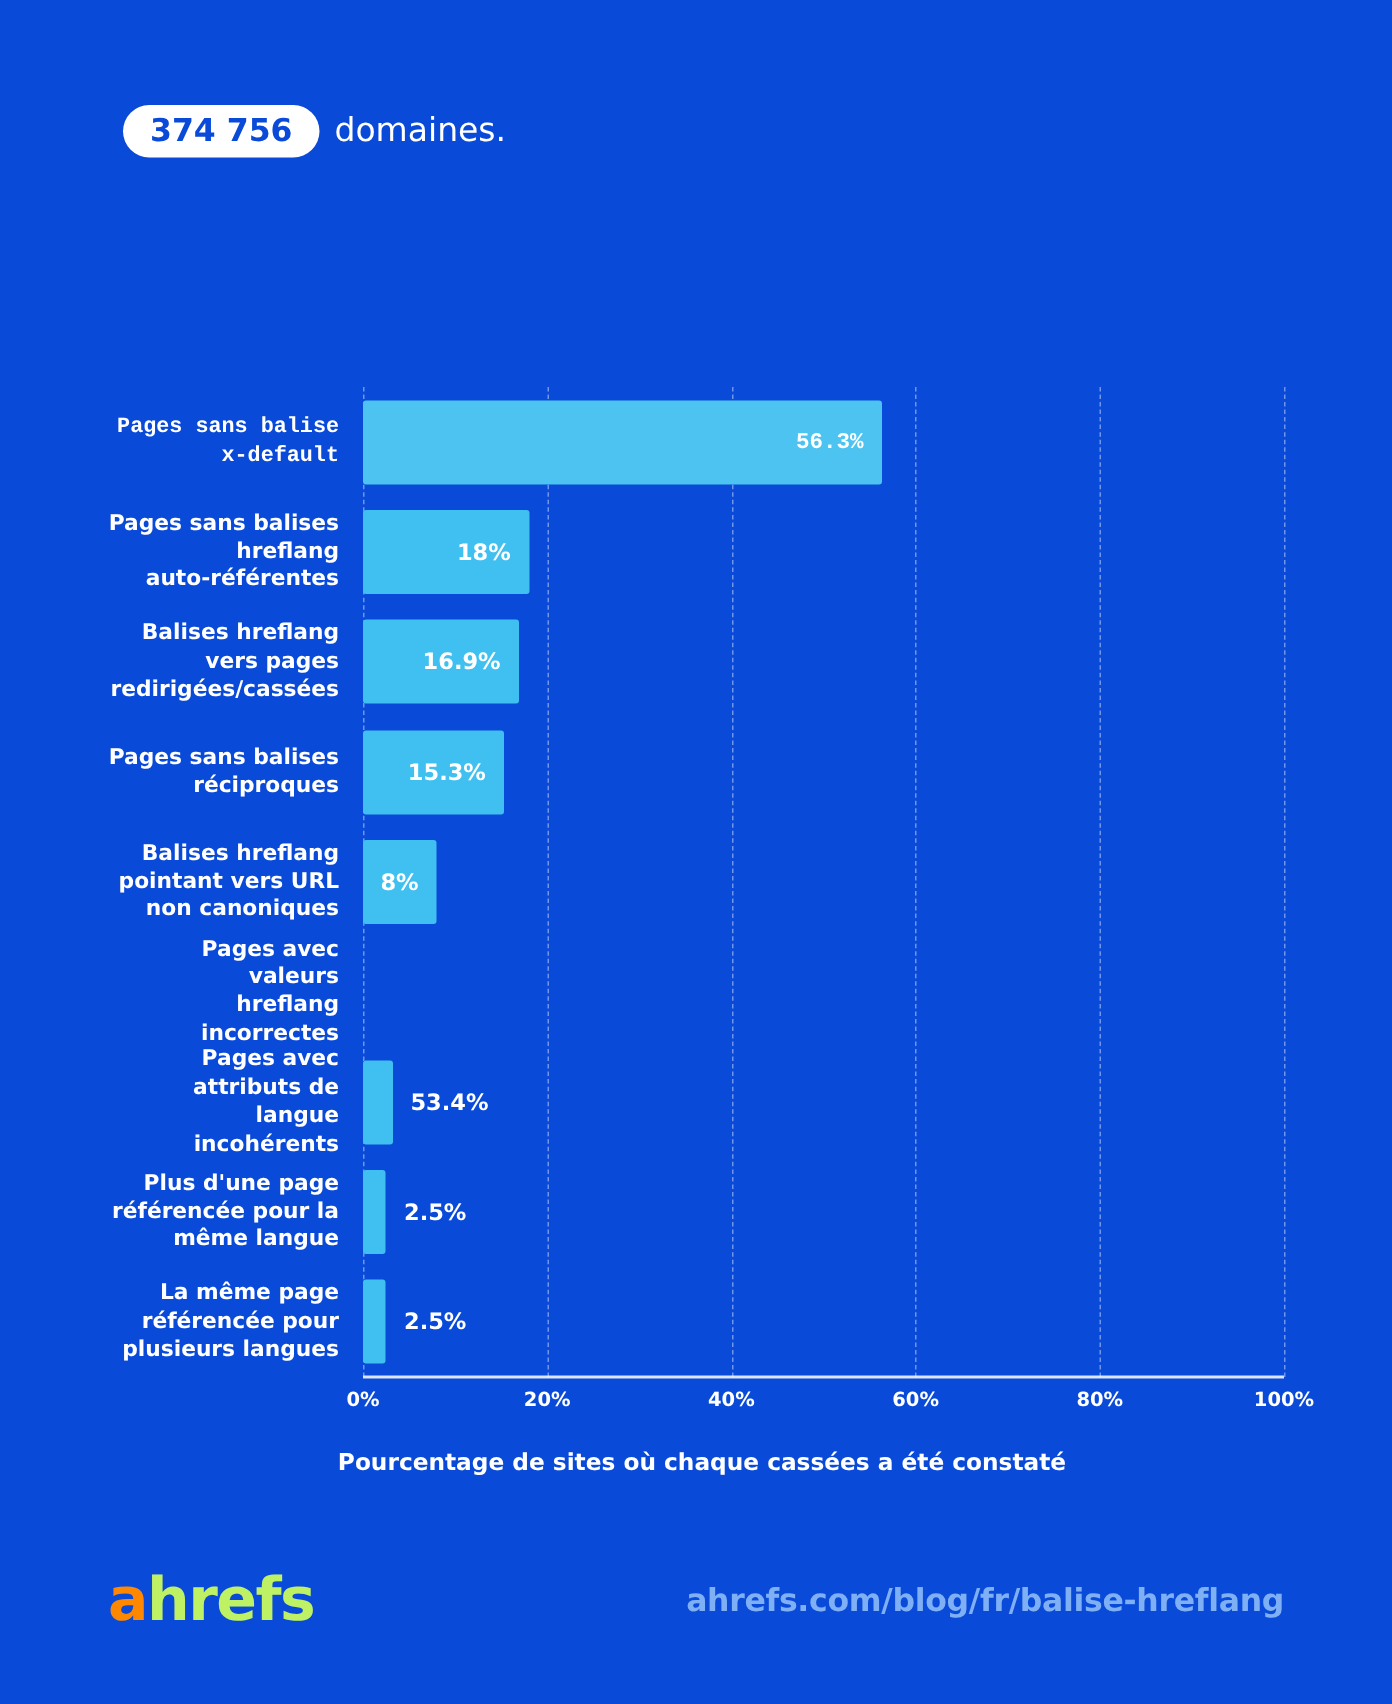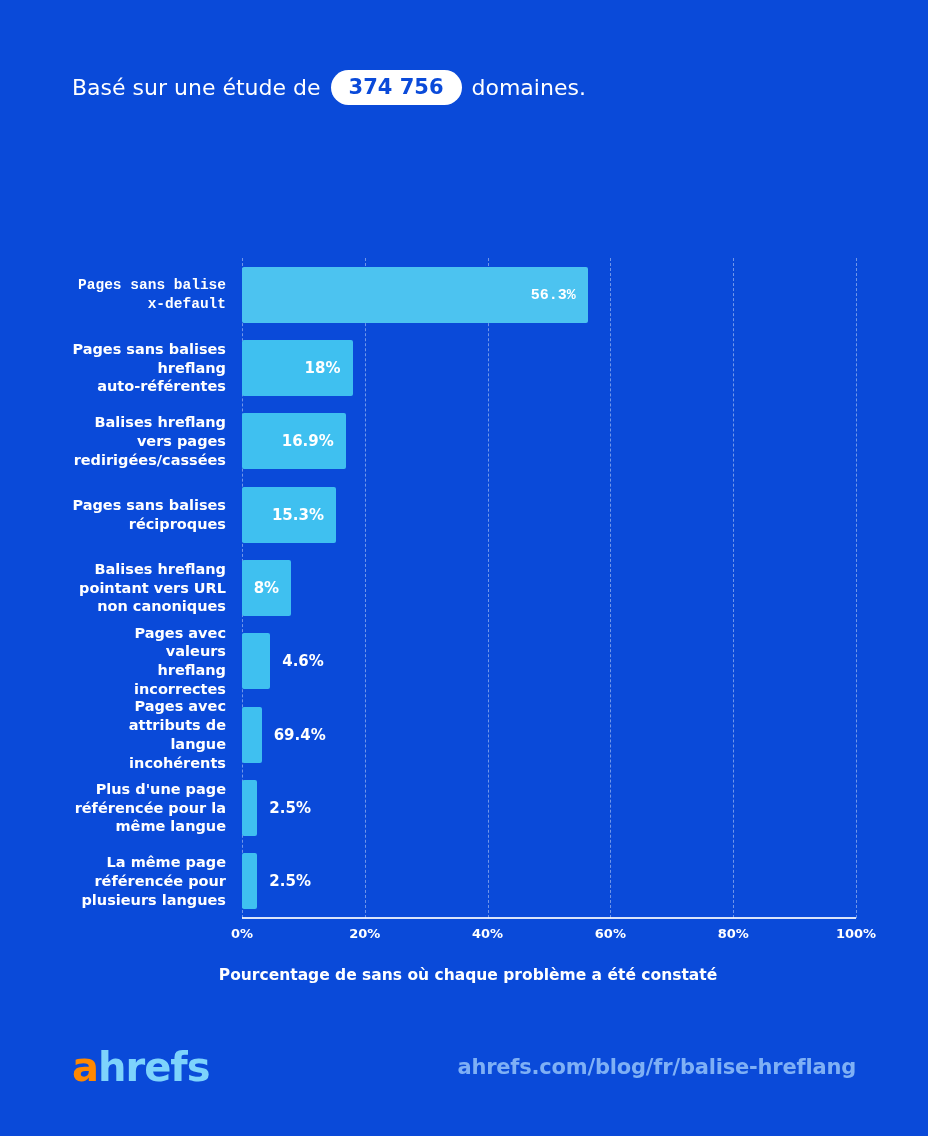--- a/index.html
+++ b/index.html
@@ -189,36 +189,35 @@
   }
   .logo {
     display: flex;
     align-items: baseline;
     font-size: 40px;
     font-weight: bold;
     letter-spacing: -1px;
     line-height: 1;
   }
   .logo .a { color: #ff8800; }
-  .logo .rest { color: #7dd3fc; }
+  .logo .rest { color: #bef264; }
   .footer-url {
     font-size: 21px;
     font-weight: bold;
     color: #7fb0f5;
     letter-spacing: -0.2px;
   }
 </style>
 </head>
 <body>
 
 <div class="infographic">
 
   <div class="header">
     <div class="subtitle-row">
-      <span class="subtitle-pre">Basé sur une étude de</span>
       <span class="pill">374 756</span>
       <span class="subtitle-post">domaines.</span>
     </div>
   </div>
 
   <div class="chart-area">
     <div class="plot">
       <div class="gridlines" id="gridlines">
           <div class="gridline" style="left: 0px;"></div>
           <div class="gridline" style="left: 122.8px;"></div>
@@ -274,33 +273,28 @@
             <div class="bar-wrap" style="height: 56px;">
               <div class="bar" style="width: 49.12px;">
                 <span class="bar-value inside">8%</span>
               </div>
             </div>
           </div>
           <div class="row" style="top: 366.667px; height: 73.3333px;">
             <div class="row-label">Pages avec valeurs
 hreflang
 incorrectes</div>
-            <div class="bar-wrap" style="height: 56px;">
-              <div class="bar" style="width: 28.244px;">
-                <span class="bar-value outside">4.6%</span>
-              </div>
-            </div>
           </div>
           <div class="row" style="top: 440px; height: 73.3333px;">
             <div class="row-label">Pages avec
 attributs de langue
 incohérents</div>
             <div class="bar-wrap" style="height: 56px;">
               <div class="bar" style="width: 19.648px;">
-                <span class="bar-value outside">69.4%</span>
+                <span class="bar-value outside">53.4%</span>
               </div>
             </div>
           </div>
           <div class="row" style="top: 513.333px; height: 73.3333px;">
             <div class="row-label">Plus d'une page
 référencée pour la
 même langue</div>
             <div class="bar-wrap" style="height: 56px;">
               <div class="bar" style="width: 15.35px;">
                 <span class="bar-value outside">2.5%</span>
@@ -320,21 +314,21 @@
         </div>
     </div>
     <div class="x-ticks" id="xticks">
         <span class="x-tick" style="left: 0px;">0%</span>
         <span class="x-tick" style="left: 122.8px;">20%</span>
         <span class="x-tick" style="left: 245.6px;">40%</span>
         <span class="x-tick" style="left: 368.4px;">60%</span>
         <span class="x-tick" style="left: 491.2px;">80%</span>
         <span class="x-tick" style="left: 614px;">100%</span>
       </div>
-    <div class="x-axis-title">Pourcentage de sans où chaque problème a été constaté</div>
+    <div class="x-axis-title">Pourcentage de sites où chaque cassées a été constaté</div>
   </div>
 
   <div class="footer">
     <div class="logo">
       <span class="a">a</span>
       <span class="rest">hrefs</span>
     </div>
     <div class="footer-url">ahrefs.com/blog/fr/balise-hreflang</div>
   </div>
 

